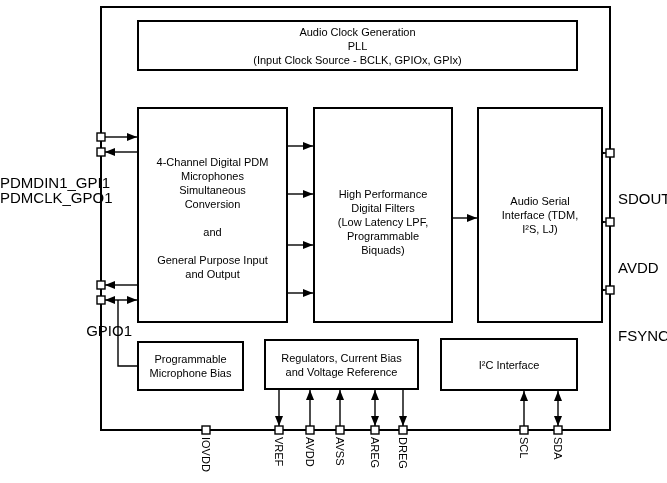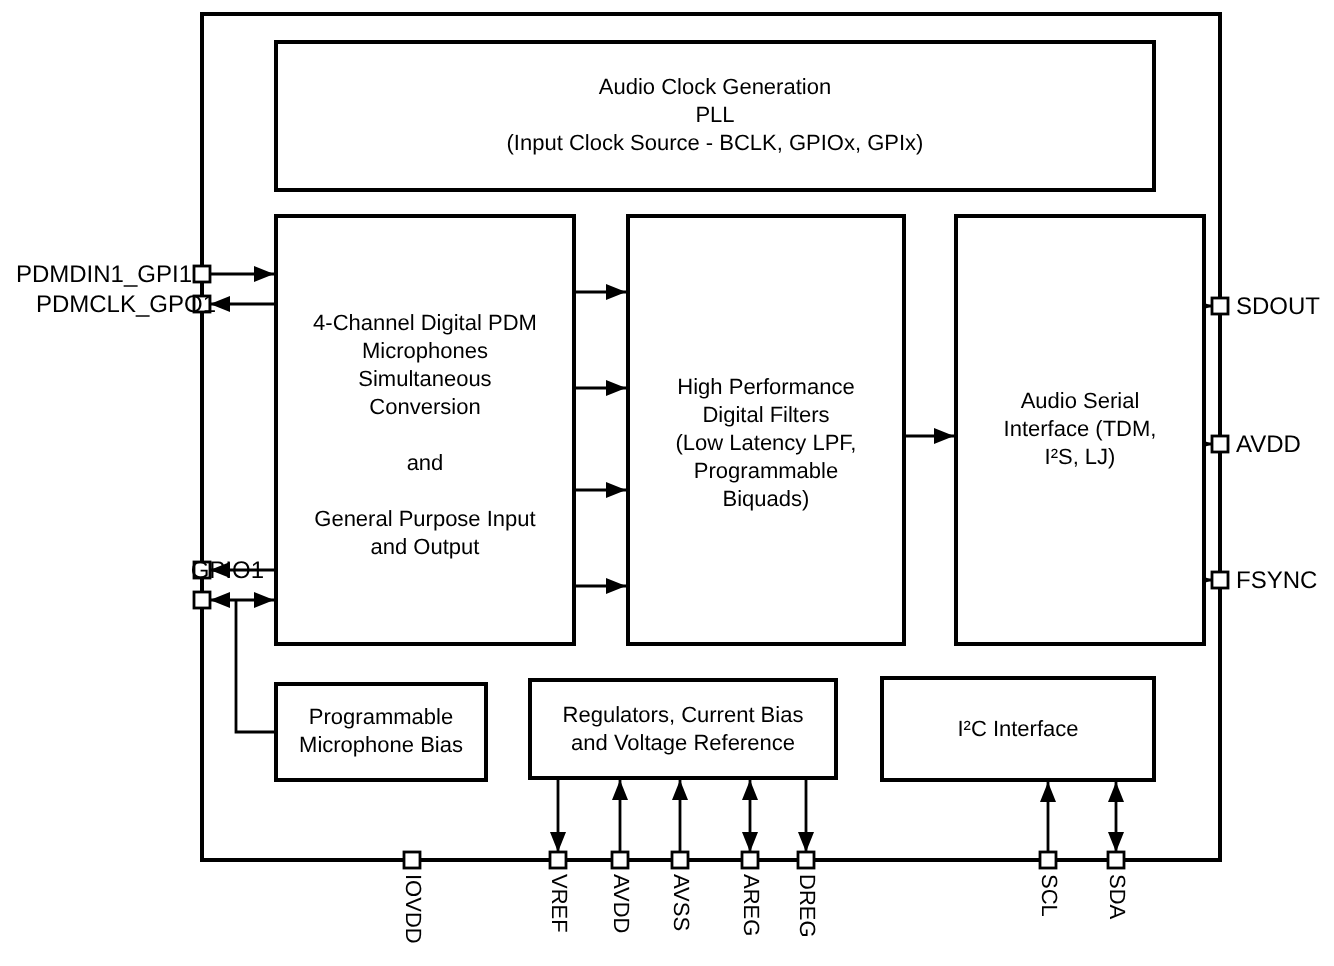--- a/index.html
+++ b/index.html
@@ -8,29 +8,29 @@
     font-family:"Liberation Sans",sans-serif;color:#000;overflow:hidden;
   }
   .layer{position:absolute;left:0;top:0;}
   .block{
     position:absolute;box-sizing:border-box;background:#ffffff;
     border:2px solid #000;display:flex;align-items:center;justify-content:center;
     text-align:center;font-size:11px;line-height:14px;white-space:pre-line;
   }
   .block.topalign{align-items:flex-start;}
   .label{
-    position:absolute;font-size:12px;line-height:14px;white-space:nowrap;
+    position:absolute;font-size:15px;line-height:14px;white-space:nowrap;margin-top:46px;
   }
   .label.ralign{text-align:right;}
   .vlabel{
     position:absolute;font-size:11px;line-height:14px;
     writing-mode:vertical-rl;white-space:nowrap;
   }
   
-  #blk-clock     {left:137px;top:20px;width:441px;height:76px;}
+  #blk-clock     {left:137px;top:20px;width:441px;height:51px;}
   #blk-pdm       {left:137px;top:107px;width:151px;height:216px;padding-top:46px;}
   #blk-filters   {left:313px;top:107px;width:140px;height:216px;padding-top:78px;}
   #blk-asi       {left:477px;top:107px;width:126px;height:216px;}
   #blk-micbias   {left:137px;top:341px;width:107px;height:50px;}
   #blk-regulators{left:264px;top:339px;width:155px;height:51px;}
   #blk-i2c       {left:440px;top:338px;width:138px;height:53px;}
   
   #lbl-l0{left:0;top:130px;width:96px;}
   #lbl-l1{left:0;top:145px;width:108px;}
   #lbl-l2{left:0;top:278px;width:96px;padding-left:36px;}

